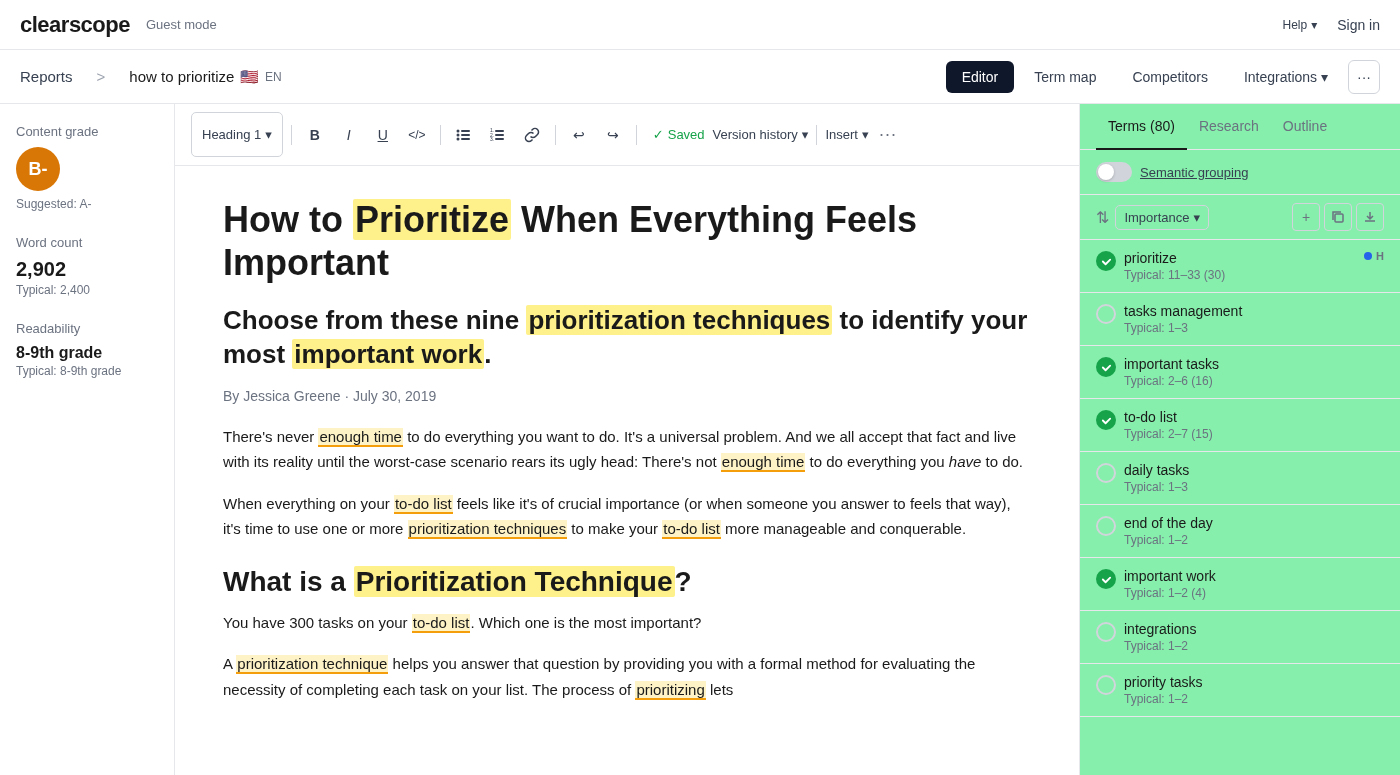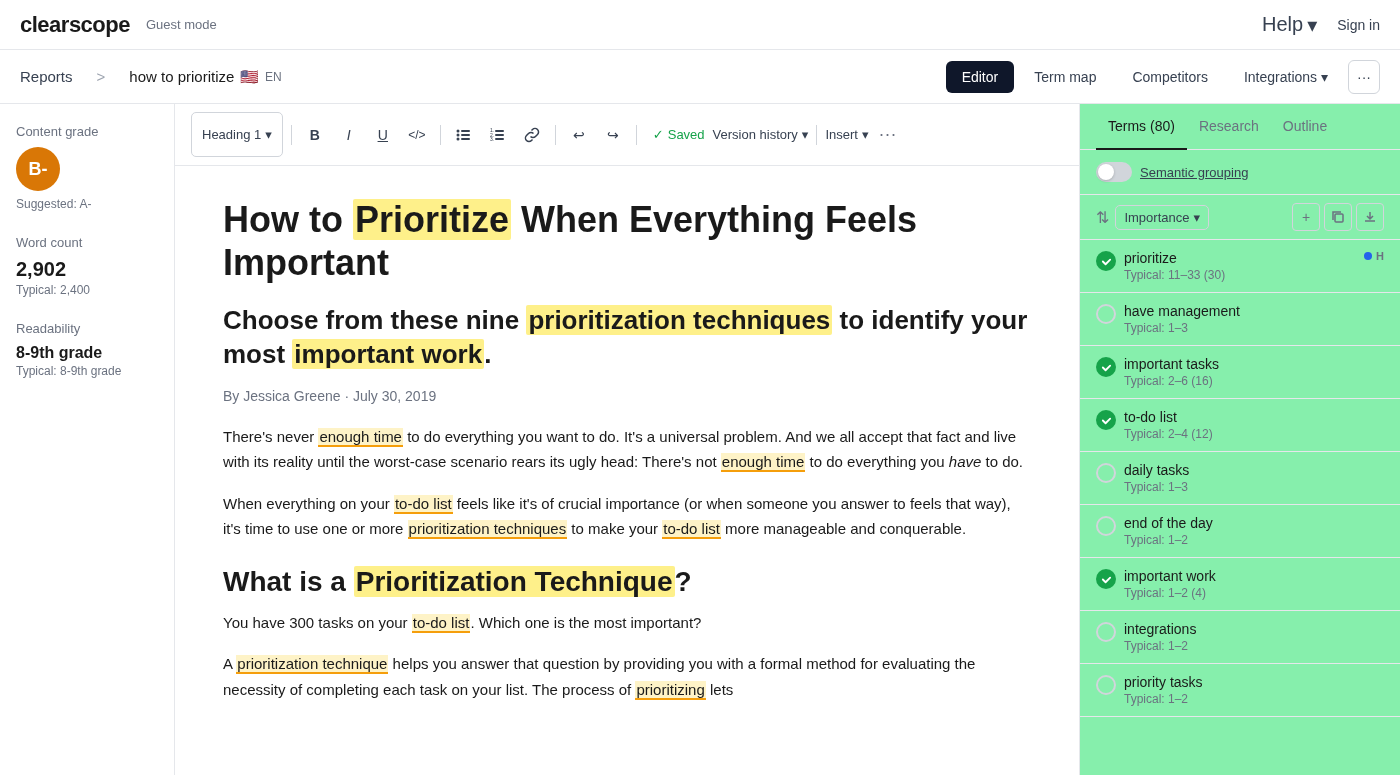--- a/index.html
+++ b/index.html
@@ -8,21 +8,21 @@
     
     .top-nav {
       display: flex; align-items: center; justify-content: space-between;
       height: 50px; padding: 0 20px; border-bottom: 1px solid #e5e7eb;
       background: #fff;
     }
     .top-nav-left { display: flex; align-items: center; gap: 16px; }
     .logo { font-size: 22px; font-weight: 700; color: #1a1a1a; letter-spacing: -0.5px; }
     .guest-mode { font-size: 13px; color: #6b7280; }
     .top-nav-right { display: flex; align-items: center; gap: 20px; }
-    .help-btn { font-size: 20px; color: #374151; cursor: pointer; display: flex; align-items: center; gap: 4px; }
+    .help-btn { font-size: 12px; color: #374151; cursor: pointer; display: flex; align-items: center; gap: 4px; }
     .sign-in-btn { font-size: 14px; color: #374151; cursor: pointer; }
 
     
     .breadcrumb-bar {
       display: flex; align-items: center; justify-content: space-between;
       height: 54px; padding: 0 20px; border-bottom: 1px solid #e5e7eb;
       background: #fff;
     }
     .breadcrumb { display: flex; align-items: center; gap: 24px; font-size: 15px; }
     .breadcrumb-reports { color: #374151; cursor: pointer; }
@@ -325,21 +325,21 @@
               <div class="term-typical">Typical: 11–33 (30)</div>
             </div>
             <div class="term-badge">
               <span class="badge-dot"></span>
               <span class="badge-h">H</span>
             </div>
           </div>
           <div class="term-item">
             <div class="term-check unchecked"></div>
             <div class="term-info">
-              <div class="term-name">have management</div>
+              <div class="term-name">tasks management</div>
               <div class="term-typical">Typical: 1–3</div>
             </div>
           </div>
           <div class="term-item">
             <div class="term-check checked">
               <svg viewBox="0 0 12 12">
                 <path d="M2 6l3 3 5-5" stroke="#fff" stroke-width="2" fill="none" stroke-linecap="round" stroke-linejoin="round"></path>
               </svg>
             </div>
             <div class="term-info">
@@ -348,21 +348,21 @@
             </div>
           </div>
           <div class="term-item">
             <div class="term-check checked">
               <svg viewBox="0 0 12 12">
                 <path d="M2 6l3 3 5-5" stroke="#fff" stroke-width="2" fill="none" stroke-linecap="round" stroke-linejoin="round"></path>
               </svg>
             </div>
             <div class="term-info">
               <div class="term-name">to-do list</div>
-              <div class="term-typical">Typical: 2–4 (12)</div>
+              <div class="term-typical">Typical: 2–7 (15)</div>
             </div>
           </div>
           <div class="term-item">
             <div class="term-check unchecked"></div>
             <div class="term-info">
               <div class="term-name">daily tasks</div>
               <div class="term-typical">Typical: 1–3</div>
             </div>
           </div>
           <div class="term-item">

